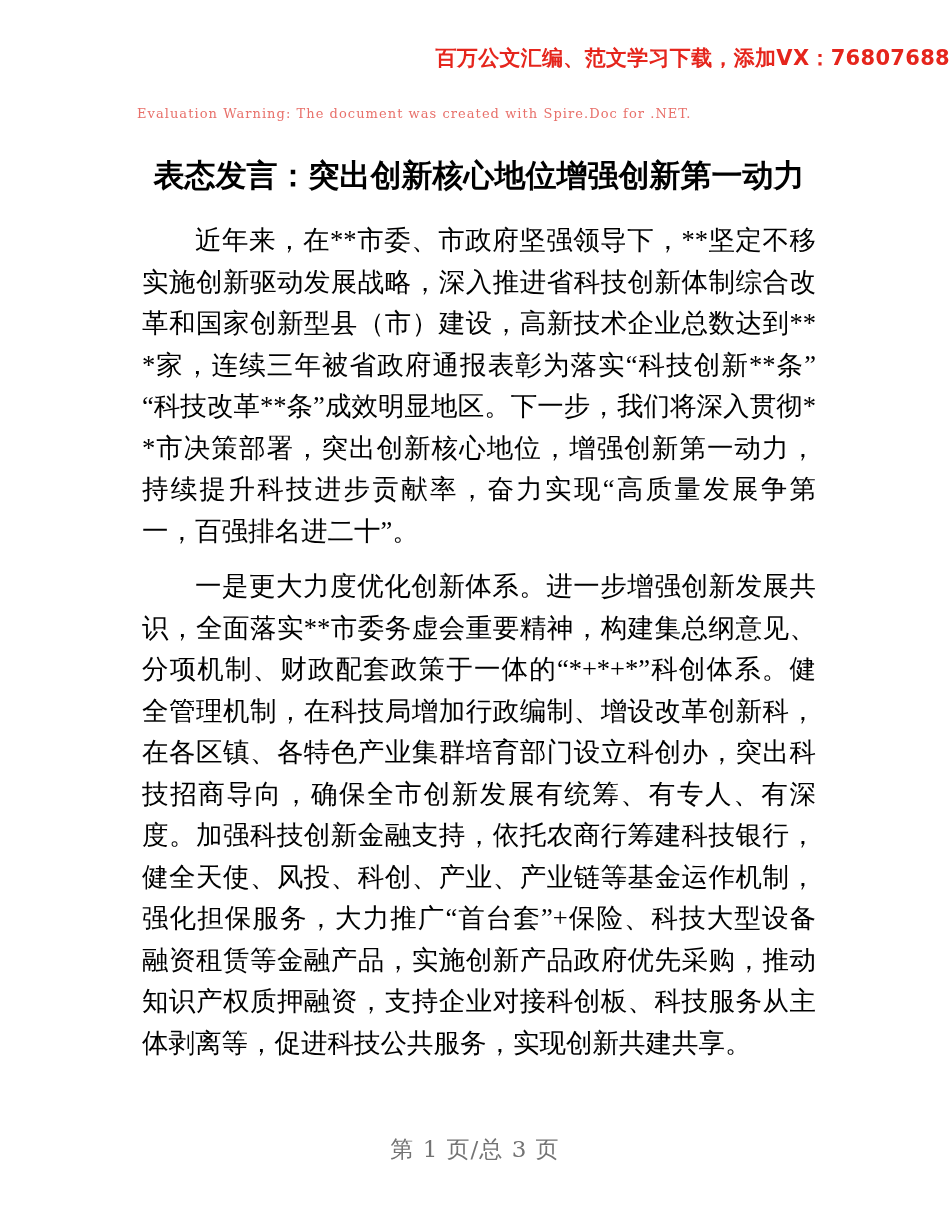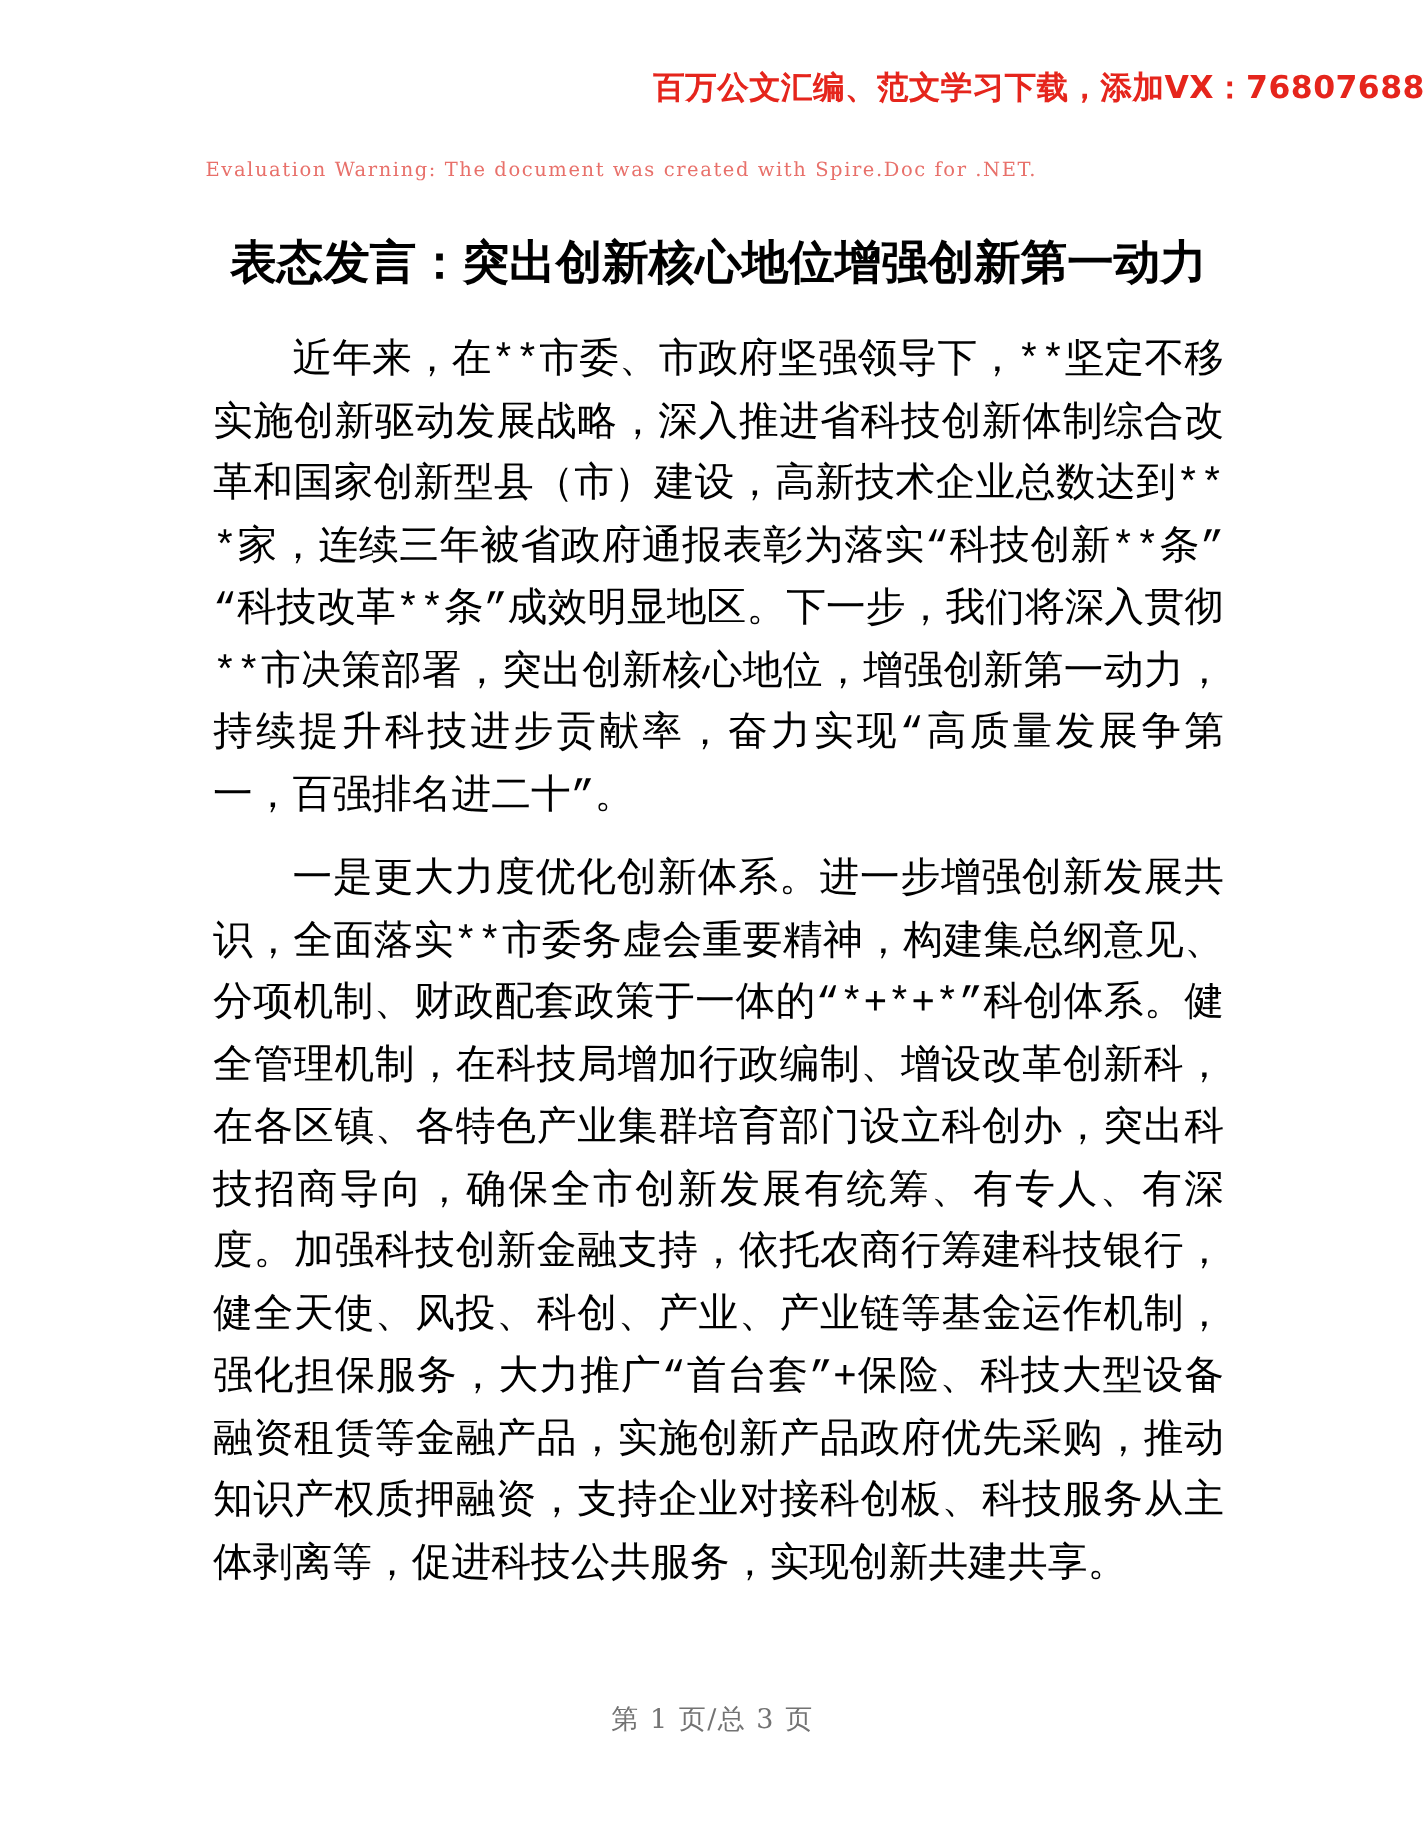--- a/index.html
+++ b/index.html
@@ -67,21 +67,21 @@
     font-size: 31px;
     font-weight: 700;
     line-height: 46px;
     color: #000000;
     text-align: center;
     margin: 0 0 22px 0;
     letter-spacing: 0px;
   }
 
   .doc-para {
-    font-family: Liberation Mono, monospace;
+    font-family: Liberation Serif, serif;
     font-size: 26.5px;
     font-weight: 400;
     line-height: 41.5px;
     color: #000000;
     text-align: justify;
     text-justify: inter-ideograph;
     text-indent: 2em;
     margin: 0 0 14px 0;
     word-break: break-all;
   }
@@ -89,21 +89,21 @@
   
   .page-footer {
     position: absolute;
     top: 1134px;
     left: 0;
     width: 950px;
     text-align: center;
   }
   .page-footer-text {
     font-family: "DejaVu Serif", "Liberation Serif", serif;
-    font-size: 18px;
+    font-size: 23px;
     color: #737373;
     letter-spacing: 1px;
   }
 </style>
 </head>
 <body>
 
 <div class="page">
 
   <div class="promo-bar">

